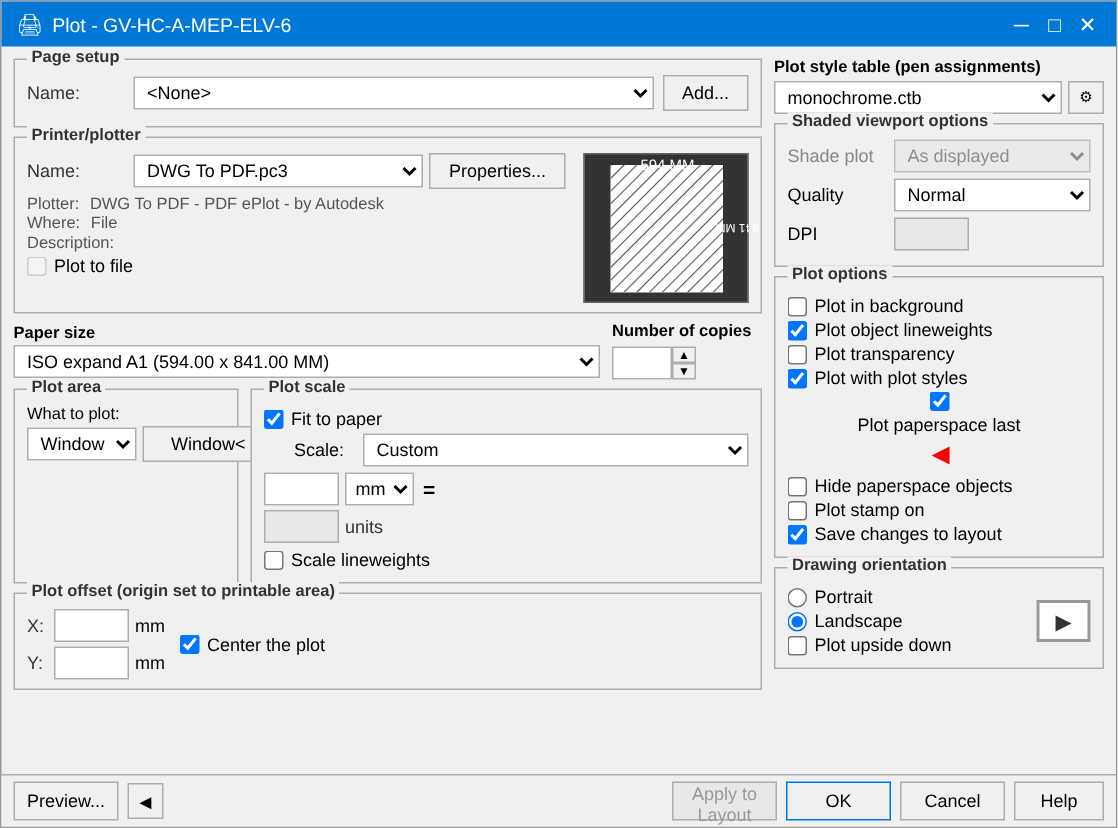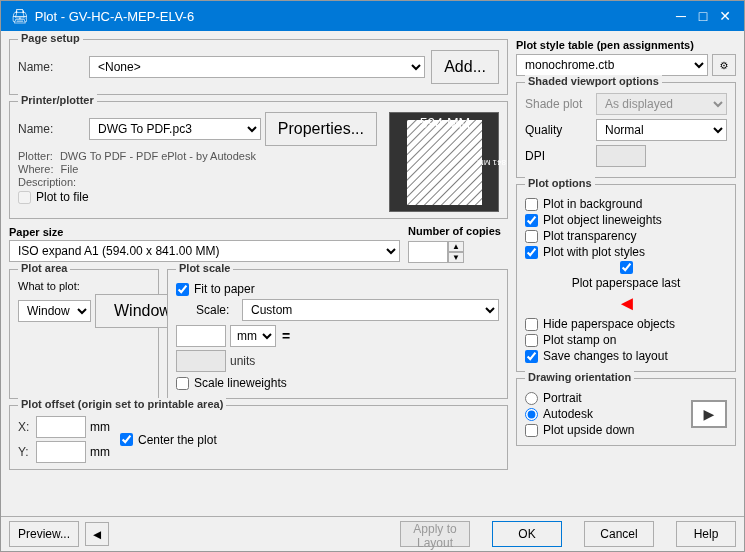--- a/index.html
+++ b/index.html
@@ -11,35 +11,35 @@
     .main-content { display: flex; flex: 1; padding: 8px; gap: 8px; overflow: hidden; }
     .left-panel { flex: 1; display: flex; flex-direction: column; gap: 6px; }
     .right-panel { width: 220px; display: flex; flex-direction: column; gap: 6px; }
     .group-box { border: 1px solid #adadad; padding: 6px 8px; position: relative; background: #f0f0f0; }
     .group-box-title { position: absolute; top: -8px; left: 8px; background: #f0f0f0; padding: 0 3px; font-size: 11px; font-weight: 600; color: #333; }
     .form-row { display: flex; align-items: center; gap: 6px; margin-bottom: 4px; }
     .form-label { min-width: 65px; color: #333; }
     .form-input { flex: 1; height: 22px; border: 1px solid #adadad; background: white; padding: 2px 4px; font-size: 12px; }
     .form-input:disabled { background: #e8e8e8; color: #666; }
     select.form-input { cursor: pointer; }
-    .btn { height: 34px; padding: 0 12px; border: 1px solid #adadad; background: #f0f0f0; cursor: pointer; font-size: 16px; white-space: nowrap; }
+    .btn { height: 24px; padding: 0 12px; border: 1px solid #adadad; background: #f0f0f0; cursor: pointer; font-size: 12px; white-space: nowrap; }
     .printer-info { font-size: 11px; color: #333; margin: 1px 0; }
     .printer-info span { color: #555; }
     .preview-box { width: 110px; height: 100px; background: #333; border: 1px solid #666; position: relative; display: flex; align-items: center; justify-content: center; margin-left: 6px; flex-shrink: 0; }
     .preview-paper { width: 75px; height: 85px; background: white; position: relative; display: flex; align-items: center; justify-content: center; }
     .preview-label { position: absolute; bottom: 2px; left: 0; right: 0; text-align: center; font-size: 9px; color: white; }
     .checkbox-row { display: flex; align-items: center; gap: 5px; margin: 2px 0; font-size: 12px; }
     .checkbox-row input[type="checkbox"] { width: 13px; height: 13px; }
     .small-input { width: 50px; height: 22px; border: 1px solid #adadad; background: white; padding: 2px 4px; font-size: 12px; }
     .small-input:disabled { background: #e8e8e8; }
     .select-sm { height: 22px; border: 1px solid #adadad; background: white; padding: 0 2px; font-size: 12px; }
     .radio-row { display: flex; align-items: center; gap: 5px; margin: 2px 0; }
     .radio-row input[type="radio"] { width: 13px; height: 13px; }
     .bottom-bar { display: flex; justify-content: space-between; align-items: center; padding: 4px 8px; border-top: 1px solid #adadad; background: #f0f0f0; }
-    .bottom-right { display: flex; gap: 22px; }
+    .bottom-right { display: flex; gap: 6px; }
     .btn-ok { width: 70px; height: 26px; background: #f0f0f0; border: 1px solid #0078d7; cursor: pointer; font-size: 12px; }
     .btn-cancel { width: 70px; height: 26px; background: #f0f0f0; border: 1px solid #adadad; cursor: pointer; font-size: 12px; }
     .btn-help { width: 60px; height: 26px; background: #f0f0f0; border: 1px solid #adadad; cursor: pointer; font-size: 12px; }
     .btn-preview { width: 70px; height: 26px; background: #f0f0f0; border: 1px solid #adadad; cursor: pointer; font-size: 12px; }
     .arrow-btn { width: 24px; height: 24px; border: 1px solid #adadad; background: #f0f0f0; cursor: pointer; display: flex; align-items: center; justify-content: center; }
     .dpi-input { width: 50px; height: 22px; border: 1px solid #adadad; background: #e8e8e8; padding: 2px 4px; font-size: 12px; color: #666; }
     .plot-paperspace-row { display: flex; align-items: center; gap: 2px; }
     .units-label { font-size: 12px; color: #333; }
     .equals-sign { font-size: 14px; font-weight: bold; padding: 0 2px; }
     .offset-inputs { display: flex; flex-direction: column; gap: 3px; }
@@ -127,21 +127,21 @@
                 <svg width="75" height="85" style="position:absolute;top:0;left:0;">
                   <defs>
                     <pattern id="hatch" width="6" height="6" patternTransform="rotate(45)" patternUnits="userSpaceOnUse">
                       <line x1="0" y1="0" x2="0" y2="6" stroke="#555" stroke-width="1.5"></line>
                     </pattern>
                   </defs>
                   <rect width="75" height="85" fill="url(#hatch)"></rect>
                 </svg>
               </div>
             </div>
-            <span class="preview-label" style="font-size:14px;color:white;position:absolute;top:2px;left:2px;">594 MM</span>
+            <span class="preview-label" style="font-size:10px;color:white;position:absolute;top:2px;left:2px;">594 MM</span>
             <span style="font-size:8px;color:white;position:absolute;right:2px;top:50%;transform:translateY(-50%) rotate(90deg);writing-mode:vertical-rl;">841 MM</span>
           </div>
         </div>
       </div>
 
       <div style="display:flex;align-items:center;gap:8px;">
         <div style="flex:1;">
           <div style="font-size:11px;font-weight:600;margin-bottom:2px;">Paper size</div>
           <select class="form-input" style="width:100%;height:22px;">
             <option>ISO expand A1 (594.00 x 841.00 MM)</option>
@@ -298,21 +298,21 @@
       <div class="group-box" style="padding-top:10px;">
         <span class="group-box-title">Drawing orientation</span>
         <div style="display:flex;align-items:center;justify-content:space-between;">
           <div>
             <div class="radio-row">
               <input type="radio" name="orientation" style="">
               <span>Portrait</span>
             </div>
             <div class="radio-row">
               <input type="radio" name="orientation" checked="" style="">
-              <span>Autodesk</span>
+              <span>Landscape</span>
             </div>
             <div class="checkbox-row">
               <input type="checkbox" style="">
               <span>Plot upside down</span>
             </div>
           </div>
           <div style="width:36px;height:28px;border:2px solid #999;background:white;display:flex;align-items:center;justify-content:center;">
             <span style="font-size:14px;color:#333;">▶</span>
           </div>
         </div>

